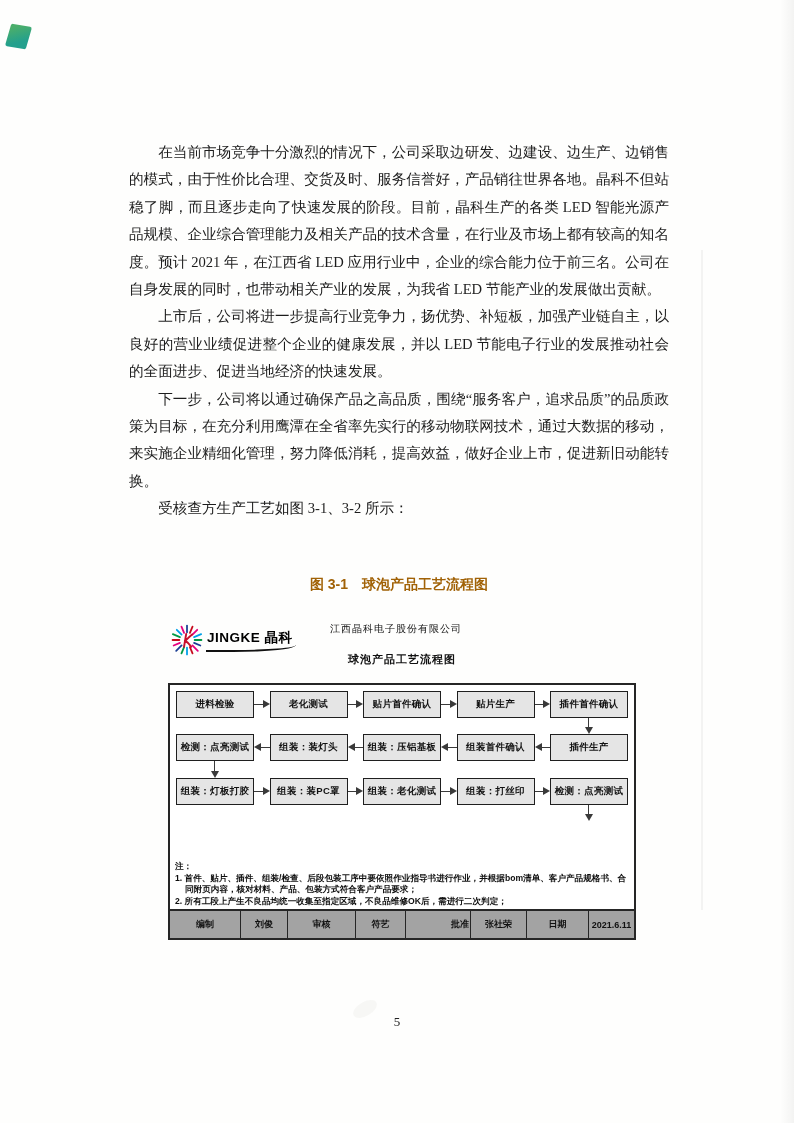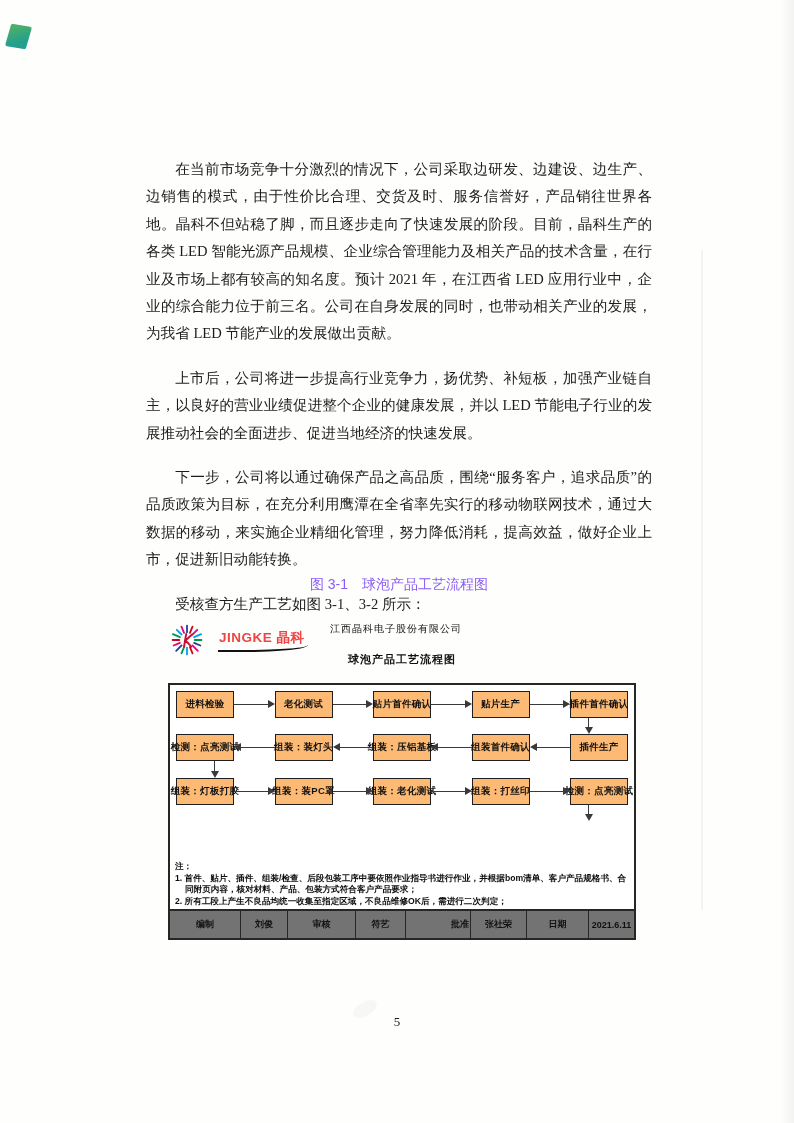--- a/index.html
+++ b/index.html
@@ -6,35 +6,35 @@
   .page{position:relative;width:794px;height:1123px;background:#fefefdff;background:#fefefd;overflow:hidden;
         font-family:"Liberation Serif","DejaVu Serif",serif;color:#1c1c1c;}
   .edge-shade{position:absolute;right:0;top:0;bottom:0;width:14px;
         background:linear-gradient(to right,rgba(0,0,0,0),rgba(0,0,0,0.045));}
   .crease{position:absolute;left:701px;top:250px;height:660px;width:1.5px;background:rgba(0,0,0,0.045);}
   .corner-mark{position:absolute;left:8px;top:25px;width:21px;height:23px;border-radius:2px;
         transform:rotate(10deg) skewX(-6deg);
         background:linear-gradient(155deg,#4bae6b 15%,#23a08d 70%);}
   .body-text{position:absolute;left:129px;top:139px;width:540px;
         font-size:14.6px;line-height:27.4px;text-align:justify;}
-  .body-text p{margin:17px;text-indent:2em;}
+  .body-text p{margin:0;text-indent:2em;}
   .fig-caption{position:absolute;left:129px;top:576px;width:540px;text-align:center;
-        font-family:"Liberation Sans","DejaVu Sans",sans-serif;font-weight:normal;font-size:14px;color:#8b5cf6;}
+        font-family:"Liberation Sans","DejaVu Sans",sans-serif;font-weight:bold;font-size:14px;color:#a16207;}
   
   .figure{position:absolute;left:168px;top:612px;width:468px;
         font-family:"Liberation Sans","DejaVu Sans",sans-serif;color:#111;}
   .fig-header{position:relative;height:71px;}
   .logo{position:absolute;left:2px;top:10px;display:flex;align-items:center;}
-  .logo-text{font-size:13.5px;font-weight:bold;letter-spacing:0.5px;color:#ef4444;
-        border-bottom:2px solid #111;border-radius:0 0 70%/7px;padding:0 3px 3px 1px;margin-left:14px;}
+  .logo-text{font-size:13.5px;font-weight:bold;letter-spacing:0.5px;color:#000000;
+        border-bottom:2px solid #111;border-radius:0 0 70%/7px;padding:0 3px 3px 1px;margin-left:2px;}
   .fig-company{position:absolute;left:0;right:12px;top:10px;text-align:center;font-weight:normal;font-size:10px;letter-spacing:1px;}
   .fig-subtitle{position:absolute;left:0;right:0;top:40px;text-align:center;font-weight:bold;font-size:11px;letter-spacing:1px;}
   .flow-area{position:absolute;left:0;top:71px;width:464px;height:175px;border:2px solid #262626;background:#fff;}
   .flow-row{position:absolute;left:0;width:100%;padding:0 6px;box-sizing:border-box;display:flex;align-items:center;}
-  .fbox{width:58px;height:27px;border:1.6px solid #1f1f1f;box-sizing:border-box;background:#fdba74;
+  .fbox{width:78px;height:27px;border:1.6px solid #1f1f1f;box-sizing:border-box;background:#e5e5e5;
         display:flex;align-items:center;justify-content:center;
         font-size:9.5px;font-weight:bold;white-space:nowrap;letter-spacing:0.3px;}
   .ghost{width:78px;height:27px;}
   .spacer{flex:1;}
   .ha{flex:1;position:relative;height:27px;}
   .ha::before{content:'';position:absolute;top:12.5px;border-top:1.7px solid #3a3a3a;}
   .ha.right::before{left:0;right:6px;}
   .ha.right::after{content:'';position:absolute;right:0;top:9px;width:0;height:0;
         border-left:7px solid #3a3a3a;border-top:4.5px solid transparent;border-bottom:4.5px solid transparent;}
   .ha.left::before{left:6px;right:0;}
@@ -42,21 +42,21 @@
         border-right:7px solid #3a3a3a;border-top:4.5px solid transparent;border-bottom:4.5px solid transparent;}
   .va{position:absolute;width:10px;}
   .va::before{content:'';position:absolute;left:4.2px;top:0;bottom:5px;border-left:1.7px solid #3a3a3a;}
   .va::after{content:'';position:absolute;bottom:0;left:0.5px;width:0;height:0;
         border-top:7px solid #3a3a3a;border-left:4.5px solid transparent;border-right:4.5px solid transparent;}
   .notes{position:absolute;left:0;top:246px;width:464px;height:48px;border:2px solid #262626;border-top:none;
         box-sizing:content-box;background:#fff;padding:3px 5px 0 5px;width:454px;
         font-size:8.6px;font-weight:bold;line-height:11.6px;color:#0e0e0e;}
   .notes .hang{padding-left:10px;text-indent:-10px;}
   .sign{position:absolute;left:0;top:299px;width:468px;height:29px;display:flex;
-        border:2px solid #262626;border-top:none;box-sizing:border-box;background:#737373;}
+        border:2px solid #262626;border-top:none;box-sizing:border-box;background:#a3a3a3;}
   .sign .cell{border-left:1.6px solid #262626;display:flex;align-items:center;justify-content:center;
         font-size:9px;font-weight:bold;box-sizing:border-box;}
   .sign .cell:first-child{border-left:none;}
   .w1{width:70px;}.w2{width:47px;}.w3{width:68px;}.w4{width:50px;}
   .w5{width:65px;padding-left:44px;}.w6{width:56px;}.w7{width:62px;}.w8{flex:1;font-size:8px;}
   .page-number{position:absolute;left:0;right:0;top:1014px;text-align:center;font-size:13px;color:#222;}
   .smudge{position:absolute;left:352px;top:1002px;width:26px;height:14px;background:rgba(120,110,100,0.05);
         transform:rotate(-30deg);border-radius:50%;}
 </style>
 </head>

